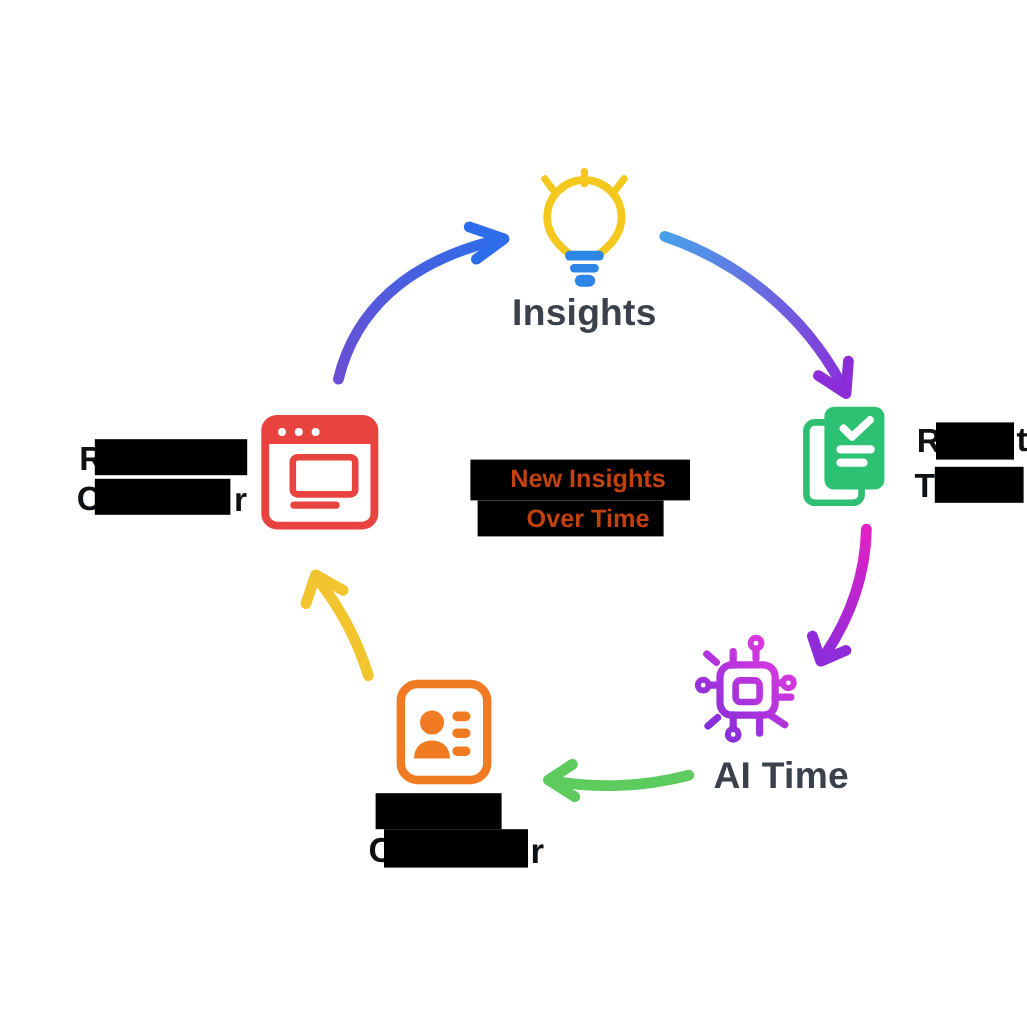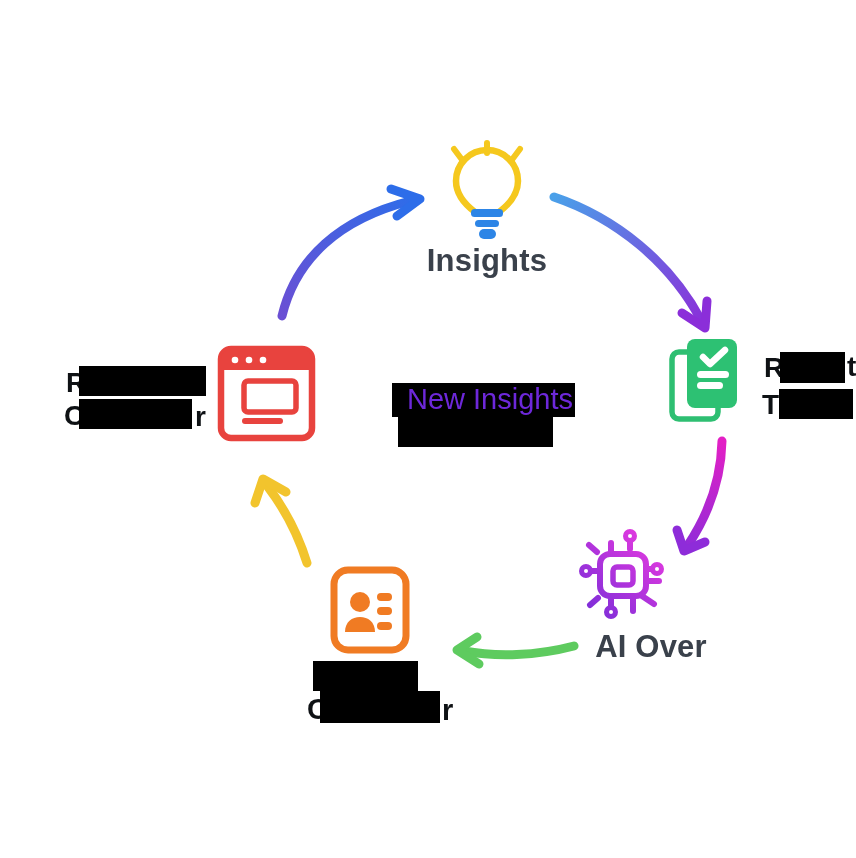--- a/index.html
+++ b/index.html
@@ -10,21 +10,21 @@
   }
   svg.layer{position:absolute;left:0;top:0;width:856px;height:858px;}
   .node-label{
     position:absolute;color:#3a414b;font-weight:600;text-align:center;
     letter-spacing:0.2px;
   }
   .insights-label{left:333px;top:243px;width:220px;font-size:31px;}
   .ai-label{left:497px;top:630px;width:220px;font-size:31px;line-height:34px;}
   .center-text{
     position:absolute;left:336px;top:383px;width:220px;text-align:center;
-    color:#6d28d9;font-weight:400;font-size:29px;line-height:33px;z-index:5;
+    color:#c2410c;font-weight:700;font-size:21px;line-height:33px;z-index:5;
   }
   .redact{position:absolute;background:#000000;z-index:4;}
   .frag{
     position:absolute;color:#0e1114;font-weight:600;font-size:28px;z-index:3;
     line-height:1;
   }
   .frag-sm{font-size:29px;}
   .cline{display:block;}
 </style>
 </head>
@@ -130,27 +130,28 @@
       <circle cx="205" cy="360" r="3.3" fill="#ffffff"></circle>
       <circle cx="219" cy="360" r="3.3" fill="#ffffff"></circle>
       <rect x="200" y="381" width="52" height="31" rx="4" fill="#ffffff" stroke="#e8433e" stroke-width="5.5"></rect>
       <line x1="201" y1="421" x2="236" y2="421" stroke="#e8433e" stroke-width="6" stroke-linecap="round"></line>
     </g>
   </svg>
 
   <div class="node-label insights-label">Insights</div>
 
   <div class="node-label ai-label">
-    <span class="cline">AI Over</span>
+    <span class="cline">AI Time</span>
   </div>
 
   <div class="redact" style="left:348px;top:383px;width:183px;height:34px;"></div>
   <div class="redact" style="left:354px;top:417px;width:155px;height:30px;"></div>
   <div class="center-text">
     <span class="cline">New Insights</span>
+    <span class="cline">Over Time</span>
   </div>
 
   <span class="frag" style="left:22px;top:369px;">R</span>
   <div class="redact" style="left:35px;top:366px;width:127px;height:30px;"></div>
   <span class="frag" style="left:20px;top:402px;">C</span>
   <span class="frag" style="left:151px;top:403px;">r</span>
   <div class="redact" style="left:35px;top:399px;width:113px;height:30px;"></div>
 
   <span class="frag" style="left:720px;top:354px;">R</span>
   <span class="frag" style="left:803px;top:353px;">t</span>

